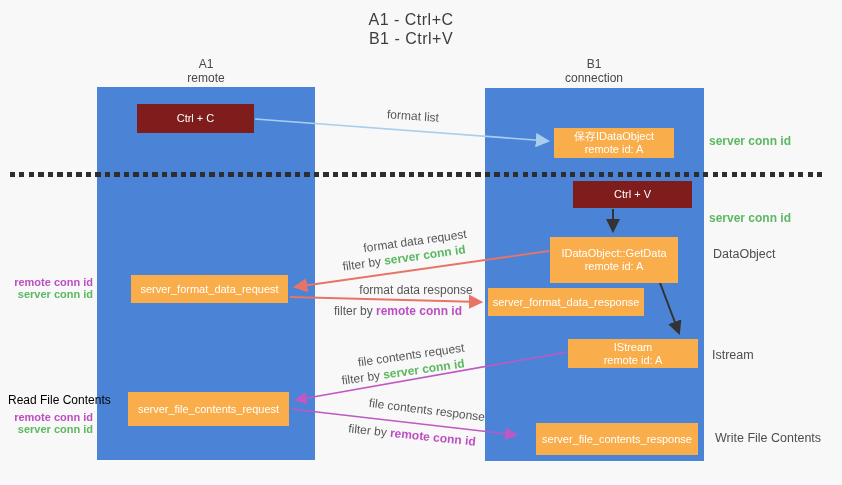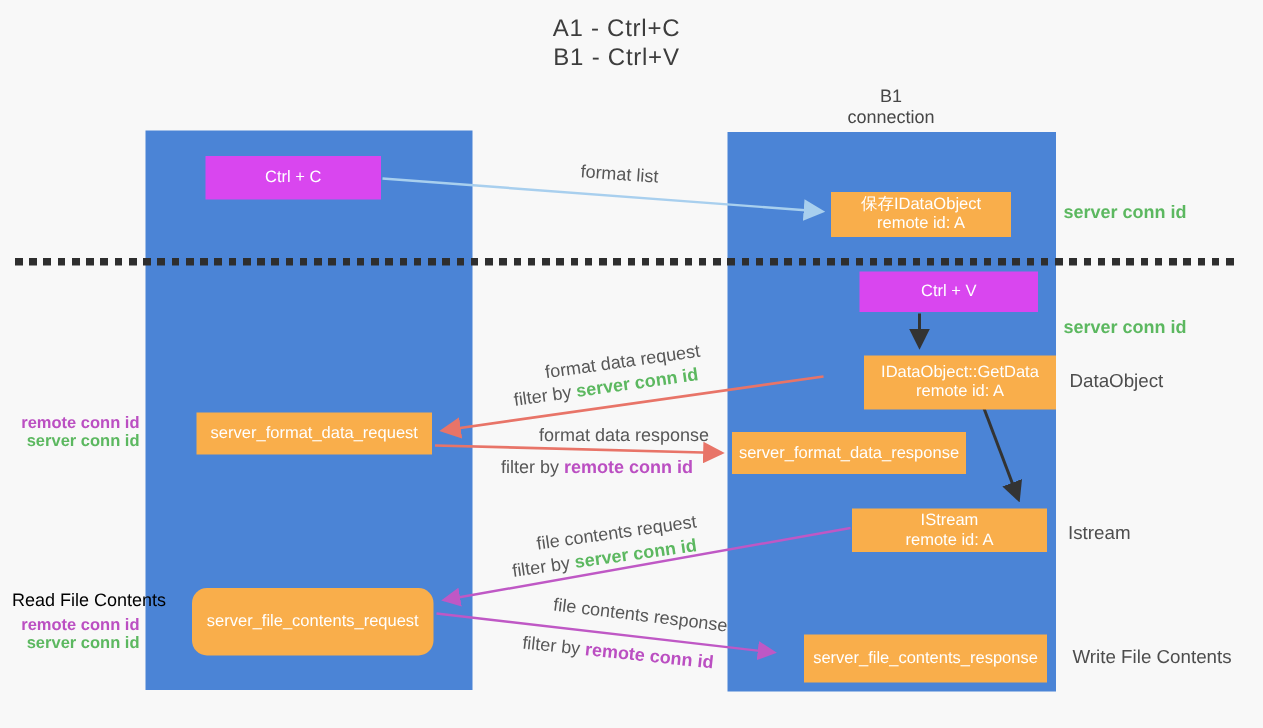--- a/index.html
+++ b/index.html
@@ -20,30 +20,30 @@
   #lane-right { left:485px; top:88px; width:219px; height:373px; }
 
   .divider { position:absolute; left:10px; top:172px; width:813px; height:5px;
              background:repeating-linear-gradient(90deg,#2e2e2e 0 5px,transparent 5px 9.5px); }
 
   svg.arrows { position:absolute; left:0; top:0; pointer-events:none; }
 
   .node { position:absolute; color:#fff; font-size:11px; line-height:13px;
           display:flex; flex-direction:column; align-items:center; justify-content:center;
           text-align:center; }
-  .node.green  { background:#d946ef; }
+  .node.green  { background:#7f1d1d; }
   .node.orange { background:#f9ae4b; }
   #node-ctrl-c      { left:137px; top:104px; width:117px; height:29px; }
   #node-save        { left:554px; top:128px; width:120px; height:30px; }
   #node-ctrl-v      { left:553px; top:181px; width:119px; height:27px;margin-left:20px; }
-  #node-getdata     { left:576px; top:237px; width:128px; height:36px; }
+  #node-getdata     { left:550px; top:237px; width:128px; height:46px; }
   #node-format-req  { left:131px; top:275px; width:157px; height:28px; }
   #node-format-resp { left:488px; top:288px; width:156px; height:28px; }
   #node-istream     { left:568px; top:339px; width:130px; height:29px; }
-  #node-file-req    { left:128px; top:392px; width:161px; height:45px;border-radius:10px; }
+  #node-file-req    { left:128px; top:392px; width:161px; height:34px; }
   #node-file-resp   { left:536px; top:423px; width:162px; height:32px; }
 
   .elabel { position:absolute; font-size:12px; color:#575757; white-space:nowrap;
             transform:translate(-50%,-50%) rotate(var(--r,0deg)); }
   #lbl-format-list { left:413px; top:116px; --r:4deg; }
   #lbl-fdr         { left:415px; top:241px; --r:-8deg; }
   #lbl-filter1     { left:404px; top:258px; --r:-8deg; }
   #lbl-fdresp      { left:416px; top:290px; }
   #lbl-filter2     { left:398px; top:311px; }
   #lbl-fcr         { left:411px; top:355px; --r:-8deg; }
@@ -70,20 +70,24 @@
 </head>
 <body>
 
 <div class="stage">
 
   <div class="title">
     <div>A1 - Ctrl+C</div>
     <div>B1 - Ctrl+V</div>
   </div>
 
+  <div class="lane-header" id="hdr-left">
+    <div>A1</div>
+    <div>remote</div>
+  </div>
   <div class="lane-header" id="hdr-right">
     <div>B1</div>
     <div>connection</div>
   </div>
 
   <div class="lane" id="lane-left"></div>
   <div class="lane" id="lane-right"></div>
 
   <div class="divider"></div>
 

